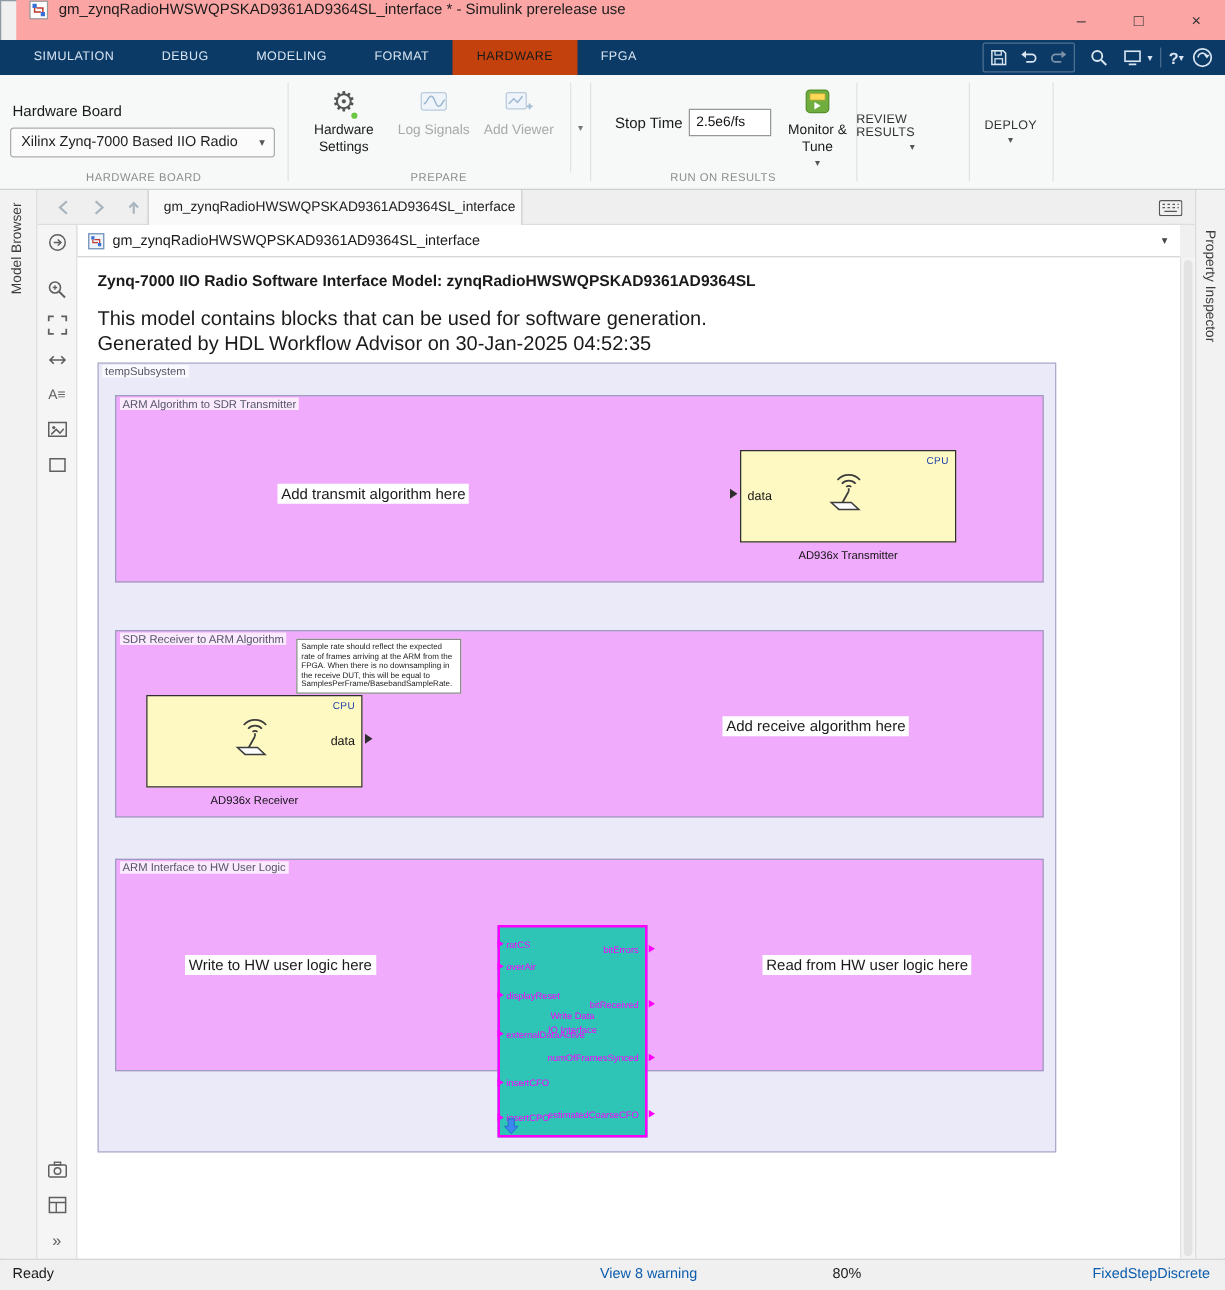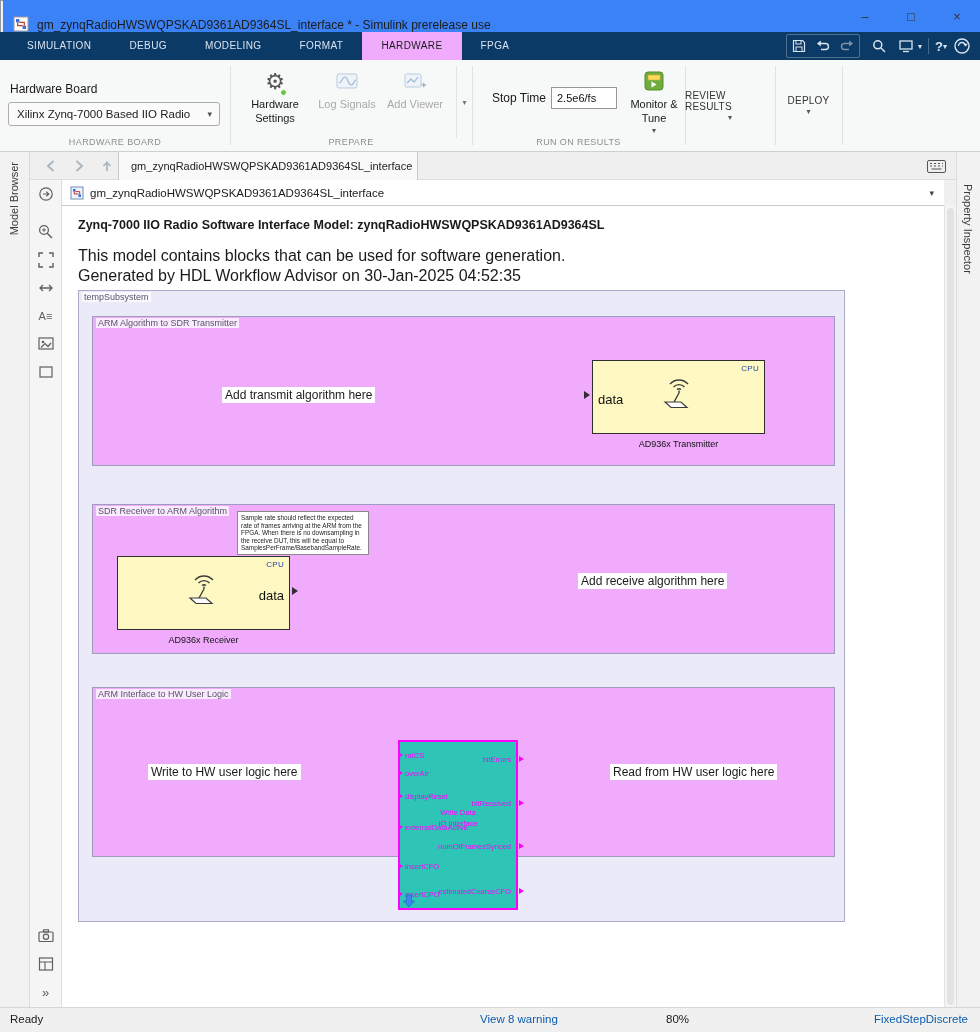--- a/index.html
+++ b/index.html
@@ -2,30 +2,30 @@
 <html><head>
 <meta charset="utf-8">
 <style>
   *{box-sizing:border-box;margin:0;padding:0}
   body{font-family:"Liberation Sans","DejaVu Sans",sans-serif;background:#d8d8d8}
   .stage{position:relative;width:980px;height:1032px;background:#f0f0f0;overflow:hidden;
          box-shadow:inset 0 0 0 1px #8f9aa5;font-size:12px;color:#1a1a1a}
   svg{display:block}
 
   
-  .titlebar{position:absolute;left:3px;right:0;top:0;height:32px;display:flex;align-items:flex-end;background:#3b82f6}
+  .titlebar{position:absolute;left:13px;right:0;top:0;height:32px;display:flex;align-items:flex-start;background:#fca5a5}
   .app-icon{margin-left:10px}
   .title-text{margin-left:8px;font-size:12px;color:#1c1c1c}
   .wincontrols{position:absolute;right:0;top:0;height:32px;display:flex}
   .winbtn{width:46px;height:32px;display:flex;align-items:center;justify-content:center;font-size:13px;color:#333}
 
   
   .tabbar{position:absolute;left:0;right:0;top:32px;height:28px;background:#0b3a67;display:flex;align-items:stretch;padding-left:8px}
   .rtab{padding:0 19px;line-height:28px;font-size:10px;color:#d8e4f1;letter-spacing:.4px}
-  .rtab.active{background:#f0abfc;color:#1a1a1a}
+  .rtab.active{background:#c2410c;color:#1a1a1a}
   .quick{position:absolute;right:6px;top:32px;height:28px;display:flex;align-items:center;gap:3px}
   .qicon{width:24px;height:22px;display:flex;align-items:center;justify-content:center;color:#d9e6f2}
   .qicon.dim{color:#7e93a8}
   .qgroup{display:flex;border:1px solid rgba(255,255,255,.28);border-radius:2px;margin-right:4px}
   .qsep{width:1px;height:16px;background:rgba(255,255,255,.25);margin:0 3px}
   .qcaret{font-size:8px;color:#d9e6f2;margin-left:-3px}
   .qhelp{font-size:13px;font-weight:bold;color:#d9e6f2}
 
   
   .ribbon{position:absolute;left:0;right:0;top:60px;height:92px;background:#f7f8f8;border-bottom:1px solid #cfcfcf}
@@ -79,21 +79,21 @@
   .vscroll{position:absolute;right:24px;top:206px;width:12px;bottom:25px;background:#f4f4f4;border-left:1px solid #e2e2e2}
   .vthumb{position:absolute;left:2px;right:2px;top:2px;bottom:2px;background:#e3e3e3;border-radius:4px}
   .cv-heading{position:absolute;left:16px;top:12px;font-size:12.5px;font-weight:bold}
   .cv-line{position:absolute;left:16px;font-size:16px}
   .ssys{position:absolute;left:16px;top:84px;width:767px;height:632px;background:#eaeaf9;border:1px solid #ababc8}
   .area{position:absolute;background:#f0abfc;border:1px solid #9c9cbd}
   .arealabel{position:absolute;left:3px;top:1px;font-size:9px;color:#55556a;background:rgba(255,255,255,.75);padding:0 2px;white-space:nowrap}
   .note{position:absolute;font-size:12px;background:#fff;padding:1px 3px;white-space:nowrap}
   .sblock{position:absolute;background:#fef9c3;border:1.5px solid #2e2e2e}
   .cpu{position:absolute;right:5px;top:3px;font-size:8px;color:#2244aa;letter-spacing:.3px}
-  .portlabel{position:absolute;font-size:13px;color:#111}
+  .portlabel{position:absolute;font-size:10px;color:#111}
   .blockname{position:absolute;left:0;right:0;text-align:center;font-size:9px;color:#111;white-space:nowrap}
   .tri{position:absolute;width:0;height:0;border-top:4px solid transparent;border-bottom:4px solid transparent;border-left:6px solid #2e2e2e}
   .smallnote{position:absolute;font-size:6.4px;line-height:1.18;background:#fff;border:1px solid #8a8a8a;color:#222;padding:2px 3px}
   .hwblock{position:absolute;background:#2ec4b6;border:2px solid #ff00ff}
   .hport{position:absolute;font-size:7.5px;color:#ff00ff;white-space:nowrap}
   .htri{position:absolute;width:0;height:0;border-top:3px solid transparent;border-bottom:3px solid transparent;border-left:5px solid #ff00ff}
   .hwtitle{position:absolute;left:0;right:0;text-align:center;font-size:7.5px;color:#ff00ff;white-space:nowrap}
   .linkarrow{position:absolute;left:3px;top:152px}
 
   

